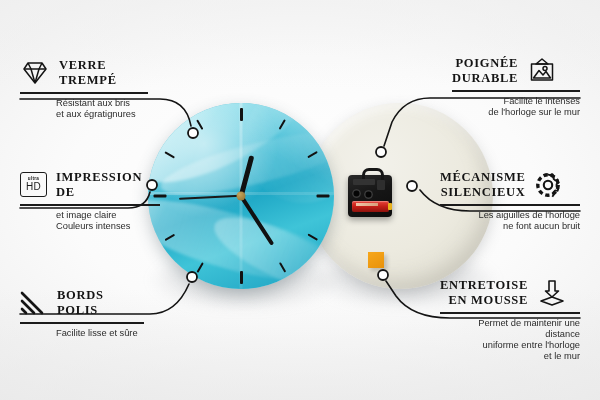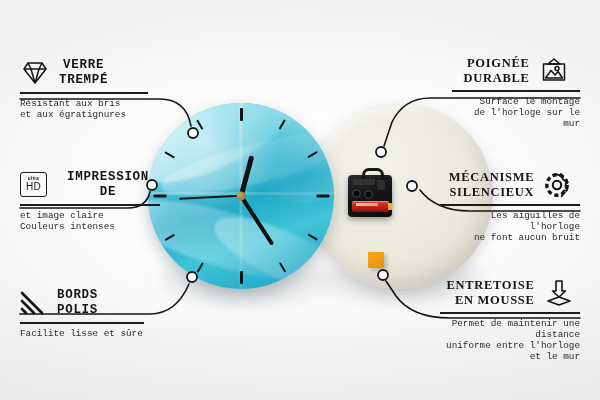--- a/index.html
+++ b/index.html
@@ -80,32 +80,32 @@
     background:linear-gradient(90deg,#f5e0c0,#d9b48a);opacity:.85;}
   #foam-spacer{position:absolute;left:368px;top:252px;width:16px;height:16px;
     background:linear-gradient(150deg,#f7a71b,#e8920b);box-shadow:3px 3px 4px rgba(0,0,0,.18);}
 
   
   #lines{position:absolute;left:0;top:0;width:600px;height:400px;pointer-events:none;}
 
   
   .feature{position:absolute;}
   .feature .head{display:flex;align-items:center;gap:9px;}
-  .feature.right .head{justify-content:center;}
+  .feature.right .head{justify-content:flex-start;}
   .title{
     font-family:"Liberation Serif", serif;
     font-weight:700;letter-spacing:.7px;color:#141414;
     font-size:12.5px;line-height:14.5px;text-transform:uppercase;
   }
-  .feature.left .title{text-align:center;font-family:Liberation Mono, monospace;}
+  .feature.left .title{text-align:left;}
   .feature.right .title{text-align:right;}
   .rule{height:1.6px;background:#1b1b1b;margin:5px 0 4px 0;}
   .desc{
-    font-family:Liberation Mono, monospace;
-    font-size:9.3px;line-height:11px;color:#2b2b2b;
+    font-family:Liberation Sans, sans-serif;
+    font-size:9.3px;line-height:11px;color:#2b2b2b;margin-left:36px;
   }
   .feature.right .desc{text-align:right;}
   .icon{flex:0 0 auto;display:block;}
   .hd-box{
     width:25px;height:23px;border:1.6px solid #1b1b1b;border-radius:3px;
     display:flex;flex-direction:column;align-items:center;justify-content:center;line-height:1;
   }
   .hd-box .u{font-family:"Liberation Sans",sans-serif;font-size:4.6px;font-weight:700;letter-spacing:.3px;color:#1b1b1b;}
   .hd-box .h{font-family:"Liberation Sans",sans-serif;font-size:10px;font-weight:400;letter-spacing:.2px;color:#1b1b1b;margin-top:.5px;}
 
@@ -264,21 +264,21 @@
         <g fill="none" stroke="#141414" stroke-width="1.5" stroke-linejoin="round" stroke-linecap="round">
           <path d="M15,2 L9,7 L21,7 Z"></path>
           <rect x="4.5" y="7" width="21" height="16"></rect>
           <path d="M6.5,21 L12,13.5 L16,18 L19,14.5 L23.5,21 Z"></path>
           <circle cx="18" cy="11.5" r="2"></circle>
         </g>
       </svg>
     </div>
     <div class="rule"></div>
     <div class="desc">
-      <div>Surface le montage</div>
+      <div>Facilite le intenses</div>
       <div>de l'horloge sur le mur</div>
     </div>
   </div>
 
   <div class="feature right" id="f-entretoise">
     <div class="head">
       <div class="title">
         <div>ENTRETOISE</div>
         <div>EN MOUSSE</div>
       </div>

